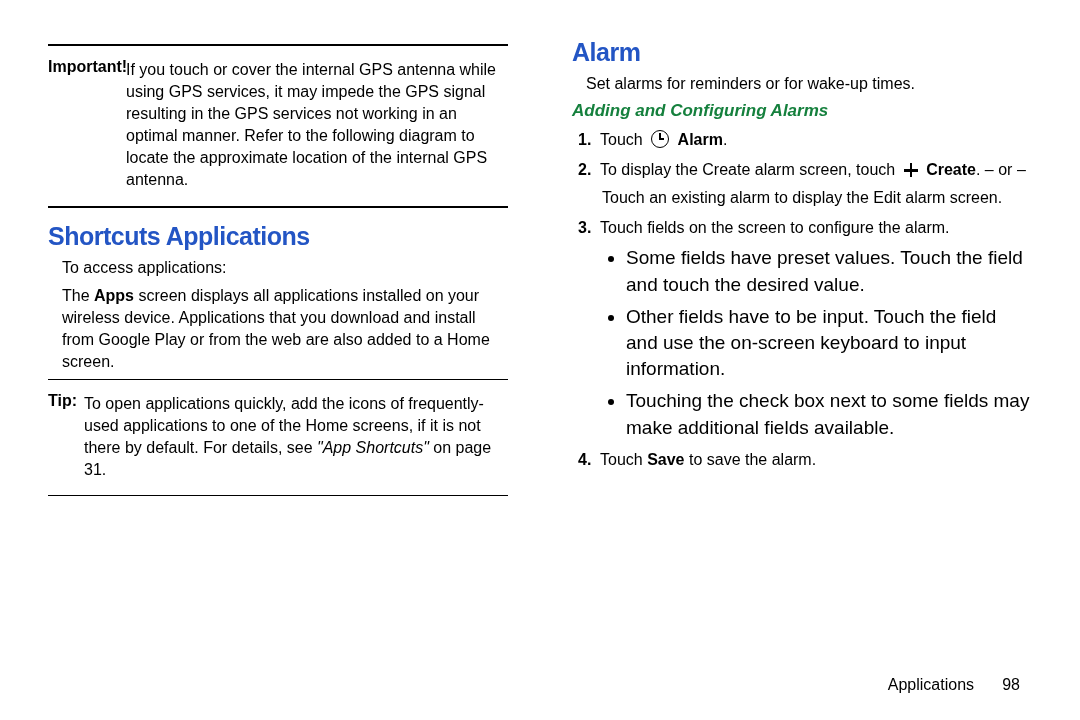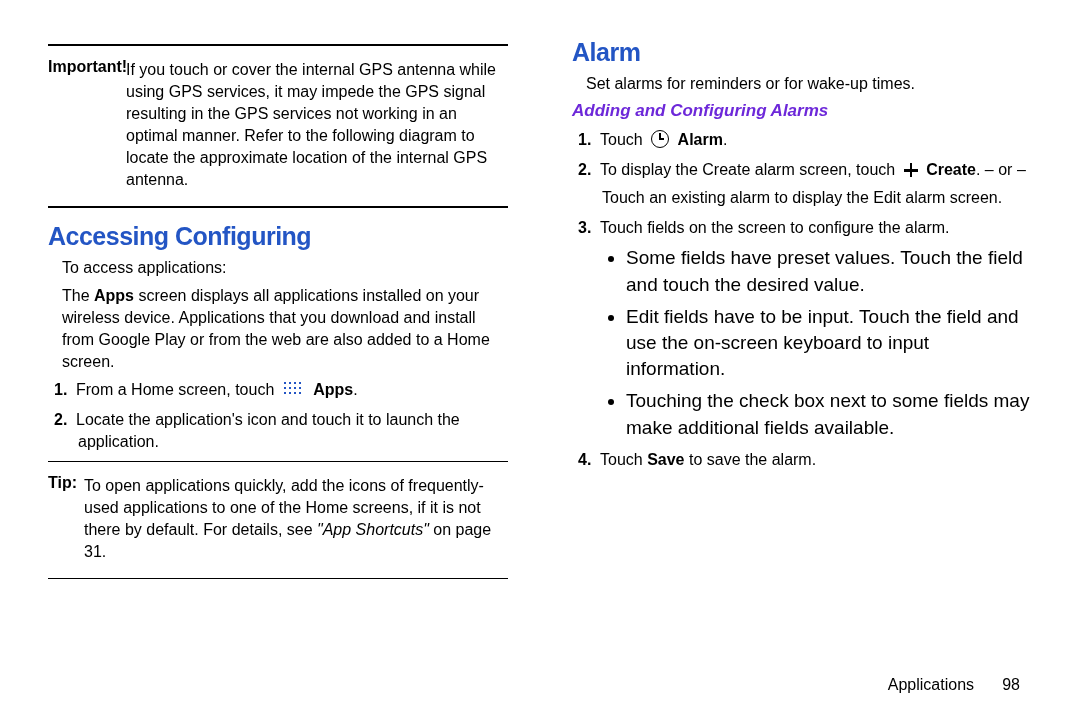--- a/index.html
+++ b/index.html
@@ -53,21 +53,21 @@
     font-size: 25px;
     color: #2355c4;
     letter-spacing: -0.5px;
     margin: 14px 0 6px 0;
   }
   h2.subsec {
     font-family: Arial, Helvetica, sans-serif;
     font-weight: bold;
     font-style: italic;
     font-size: 17px;
-    color: #6d28d9;
+    color: #15803d;
     margin: 6px 0 6px 0;
   }
   .bodytext {
     margin: 4px 0 6px 14px;
   }
   ol.numlist {
     list-style: none;
     padding: 0;
     margin: 4px 0 4px 30px;
   }
@@ -169,36 +169,28 @@
 
     <div class="rule"></div>
 
     <div class="note">
       <span class="note-label">Important!</span>
       <span class="note-body" style="margin-top:-19px;">If you touch or cover the internal GPS antenna while using GPS services, it may impede the GPS signal resulting in the GPS services not working in an optimal manner. Refer to the following diagram to locate the approximate location of the internal GPS antenna.</span>
     </div>
 
     <div class="rule"></div>
 
-    <h1 class="sec">Accessing Configuring</h1>
+    <h1 class="sec">Shortcuts Applications</h1>
 
     <p class="bodytext">To access applications:</p>
 
     <p class="bodytext">
       <span>The </span><span class="bold">Apps</span><span> screen displays all applications installed on your wireless device. Applications that you download and install from Google Play or from the web are also added to a Home screen.</span>
     </p>
 
-    <ol class="numlist">
-      <li>
-        <span class="num">1.</span><span>From a Home screen, touch </span><span class="ic-apps"></span> <span class="bold">Apps</span><span>.</span>
-      </li>
-      <li>
-        <span class="num">2.</span><span>Locate the application's icon and touch it to launch the application.</span>
-      </li>
-    </ol>
 
     <div class="thinrule"></div>
 
     <div class="note">
       <span class="note-label">Tip:</span>
       <span class="tip-body" style="margin-top:-19px;">
         <span>To open applications quickly, add the icons of frequently-used applications to one of the Home screens, if it is not there by default. For details, see </span><span class="italic">"App Shortcuts"</span><span> on page 31.</span>
       </span>
     </div>
 
@@ -219,21 +211,21 @@
         <span class="num">1.</span><span>Touch </span><span class="ic-clock"></span> <span class="bold">Alarm</span><span>.</span>
       </li>
       <li>
         <span class="num">2.</span><span>To display the Create alarm screen, touch </span><span class="ic-plus"></span> <span class="bold">Create</span><span>. – or –</span>
         <span class="cont">Touch an existing alarm to display the Edit alarm screen.</span>
       </li>
       <li>
         <span class="num">3.</span><span>Touch fields on the screen to configure the alarm.</span>
         <ul class="bullets">
           <li>Some fields have preset values. Touch the field and touch the desired value.</li>
-          <li>Edit fields have to be input. Touch the field and use the on-screen keyboard to input information.</li>
+          <li>Other fields have to be input. Touch the field and use the on-screen keyboard to input information.</li>
           <li>Touching the check box next to some fields may make additional fields available.</li>
         </ul>
       </li>
       <li>
         <span class="num">4.</span><span>Touch </span><span class="bold">Save</span><span> to save the alarm.</span>
       </li>
     </ol>
 
   </div>
 

